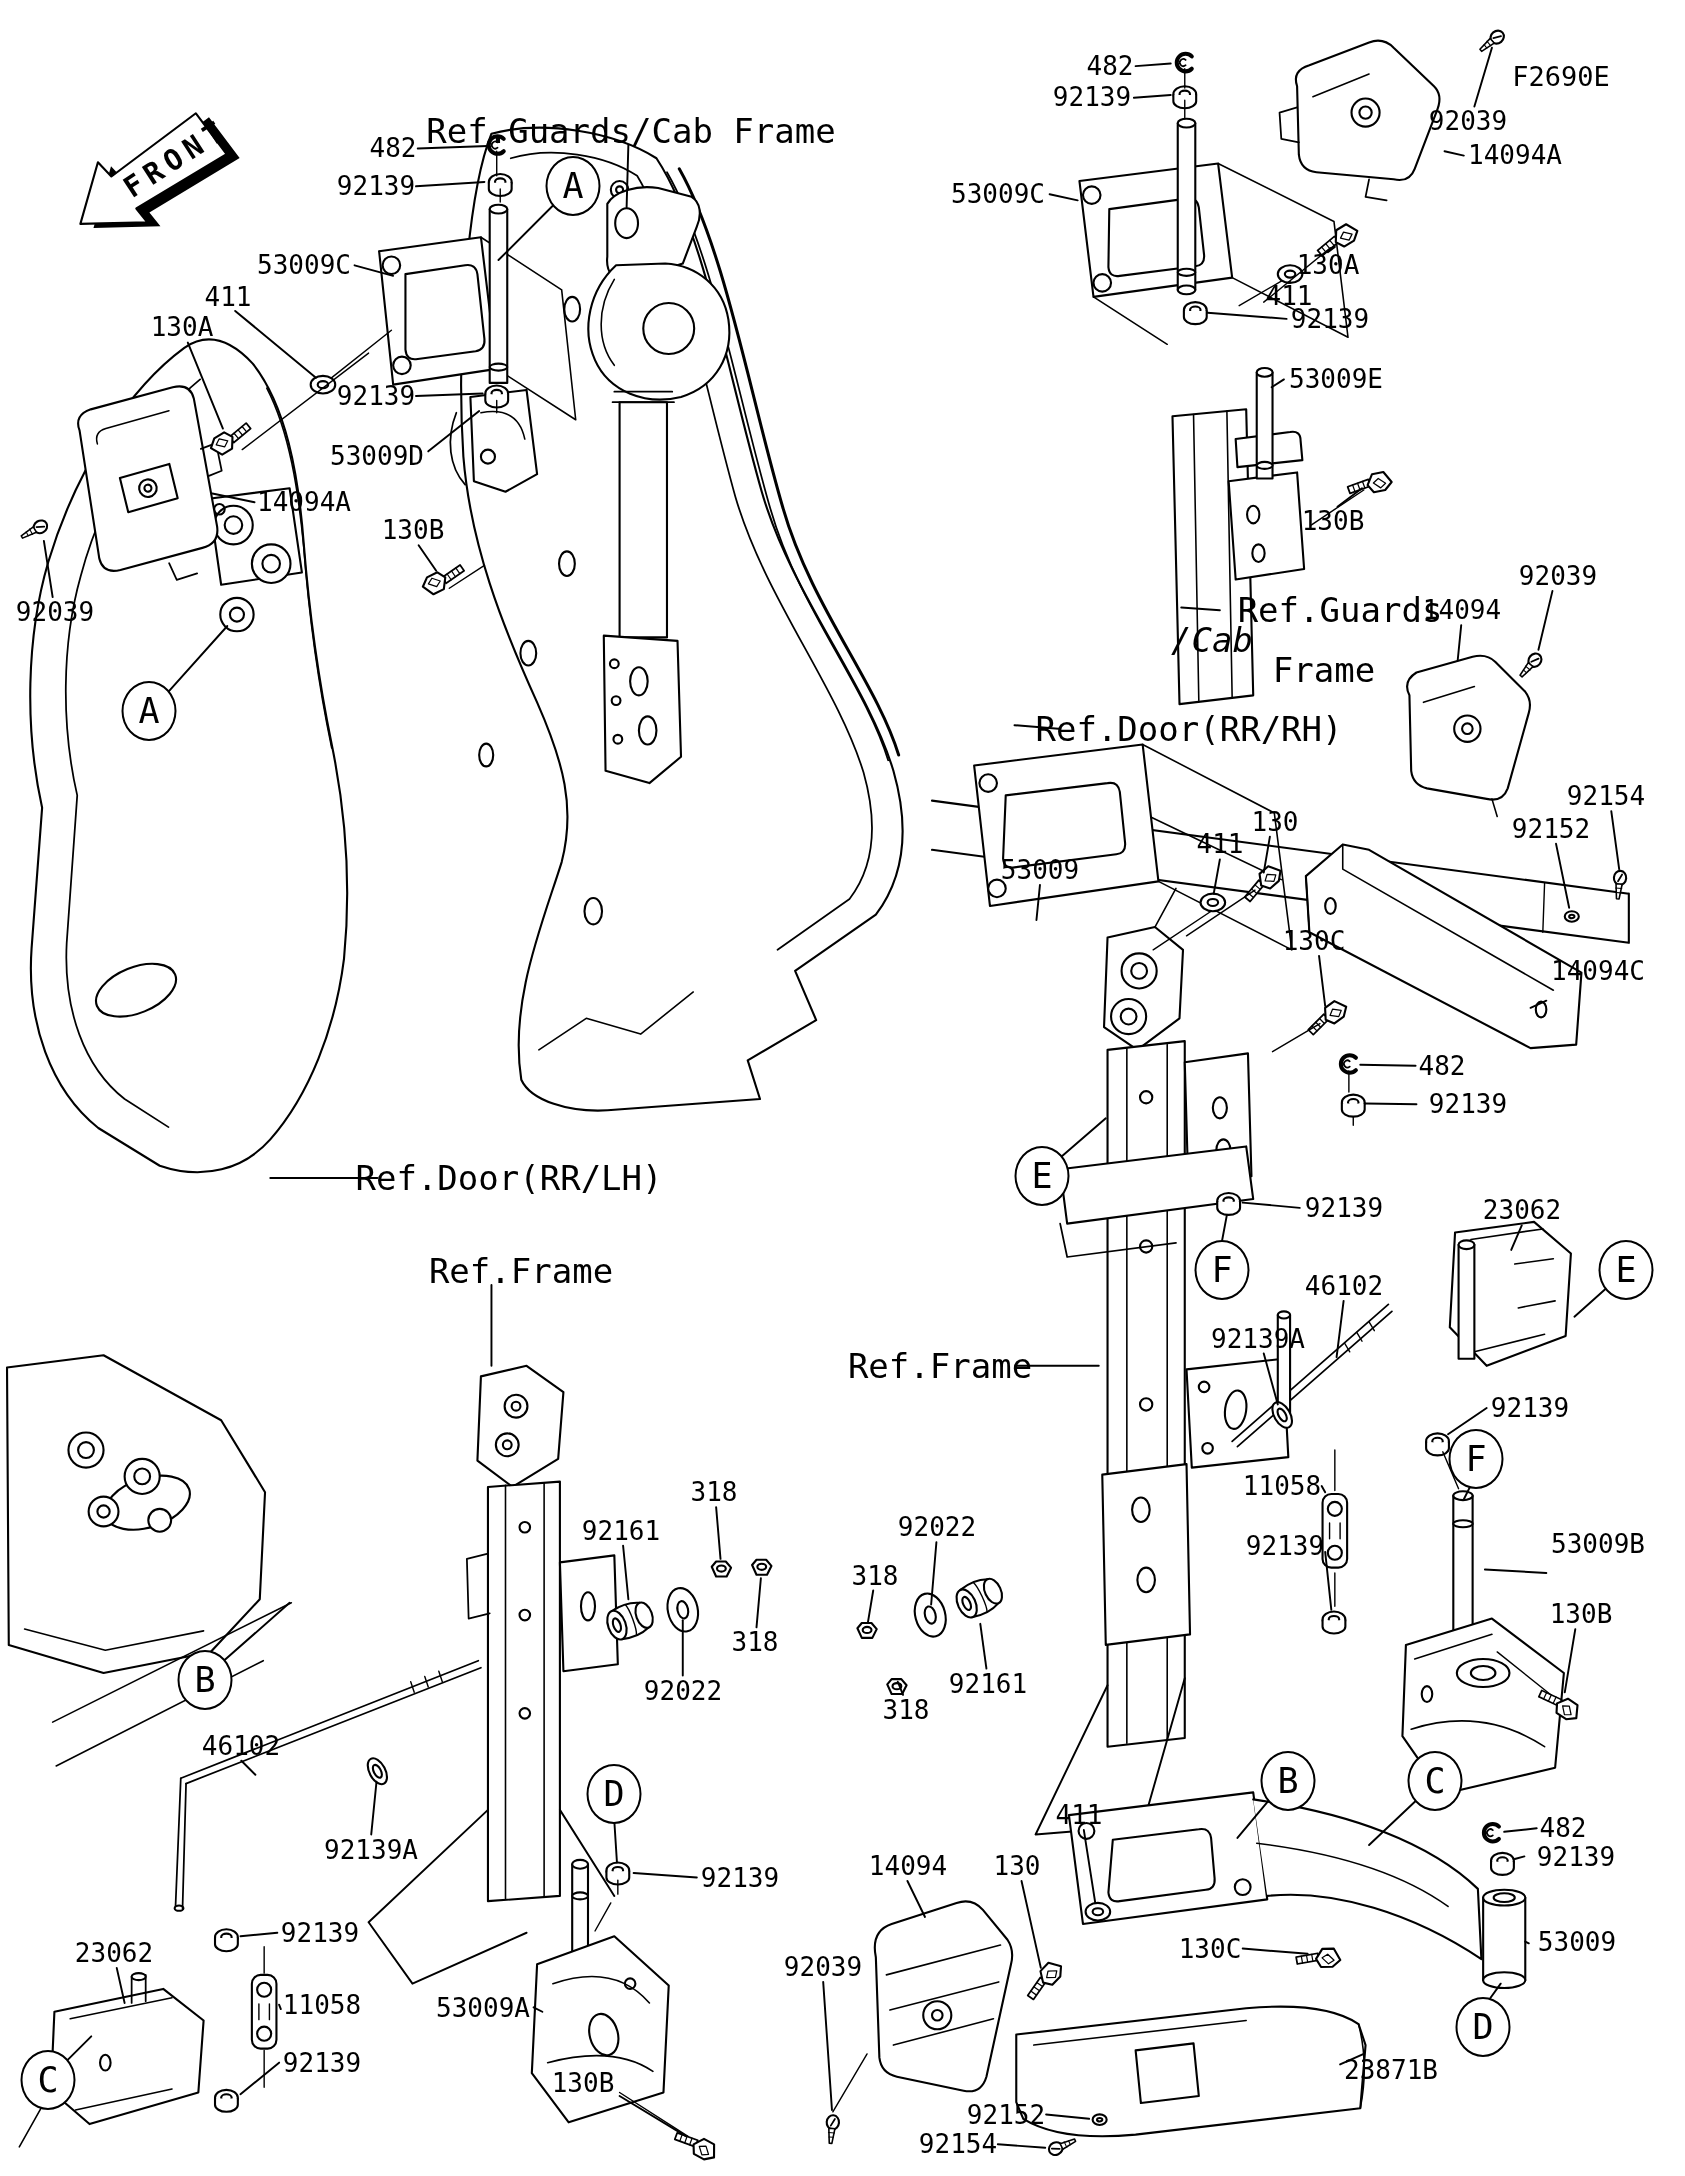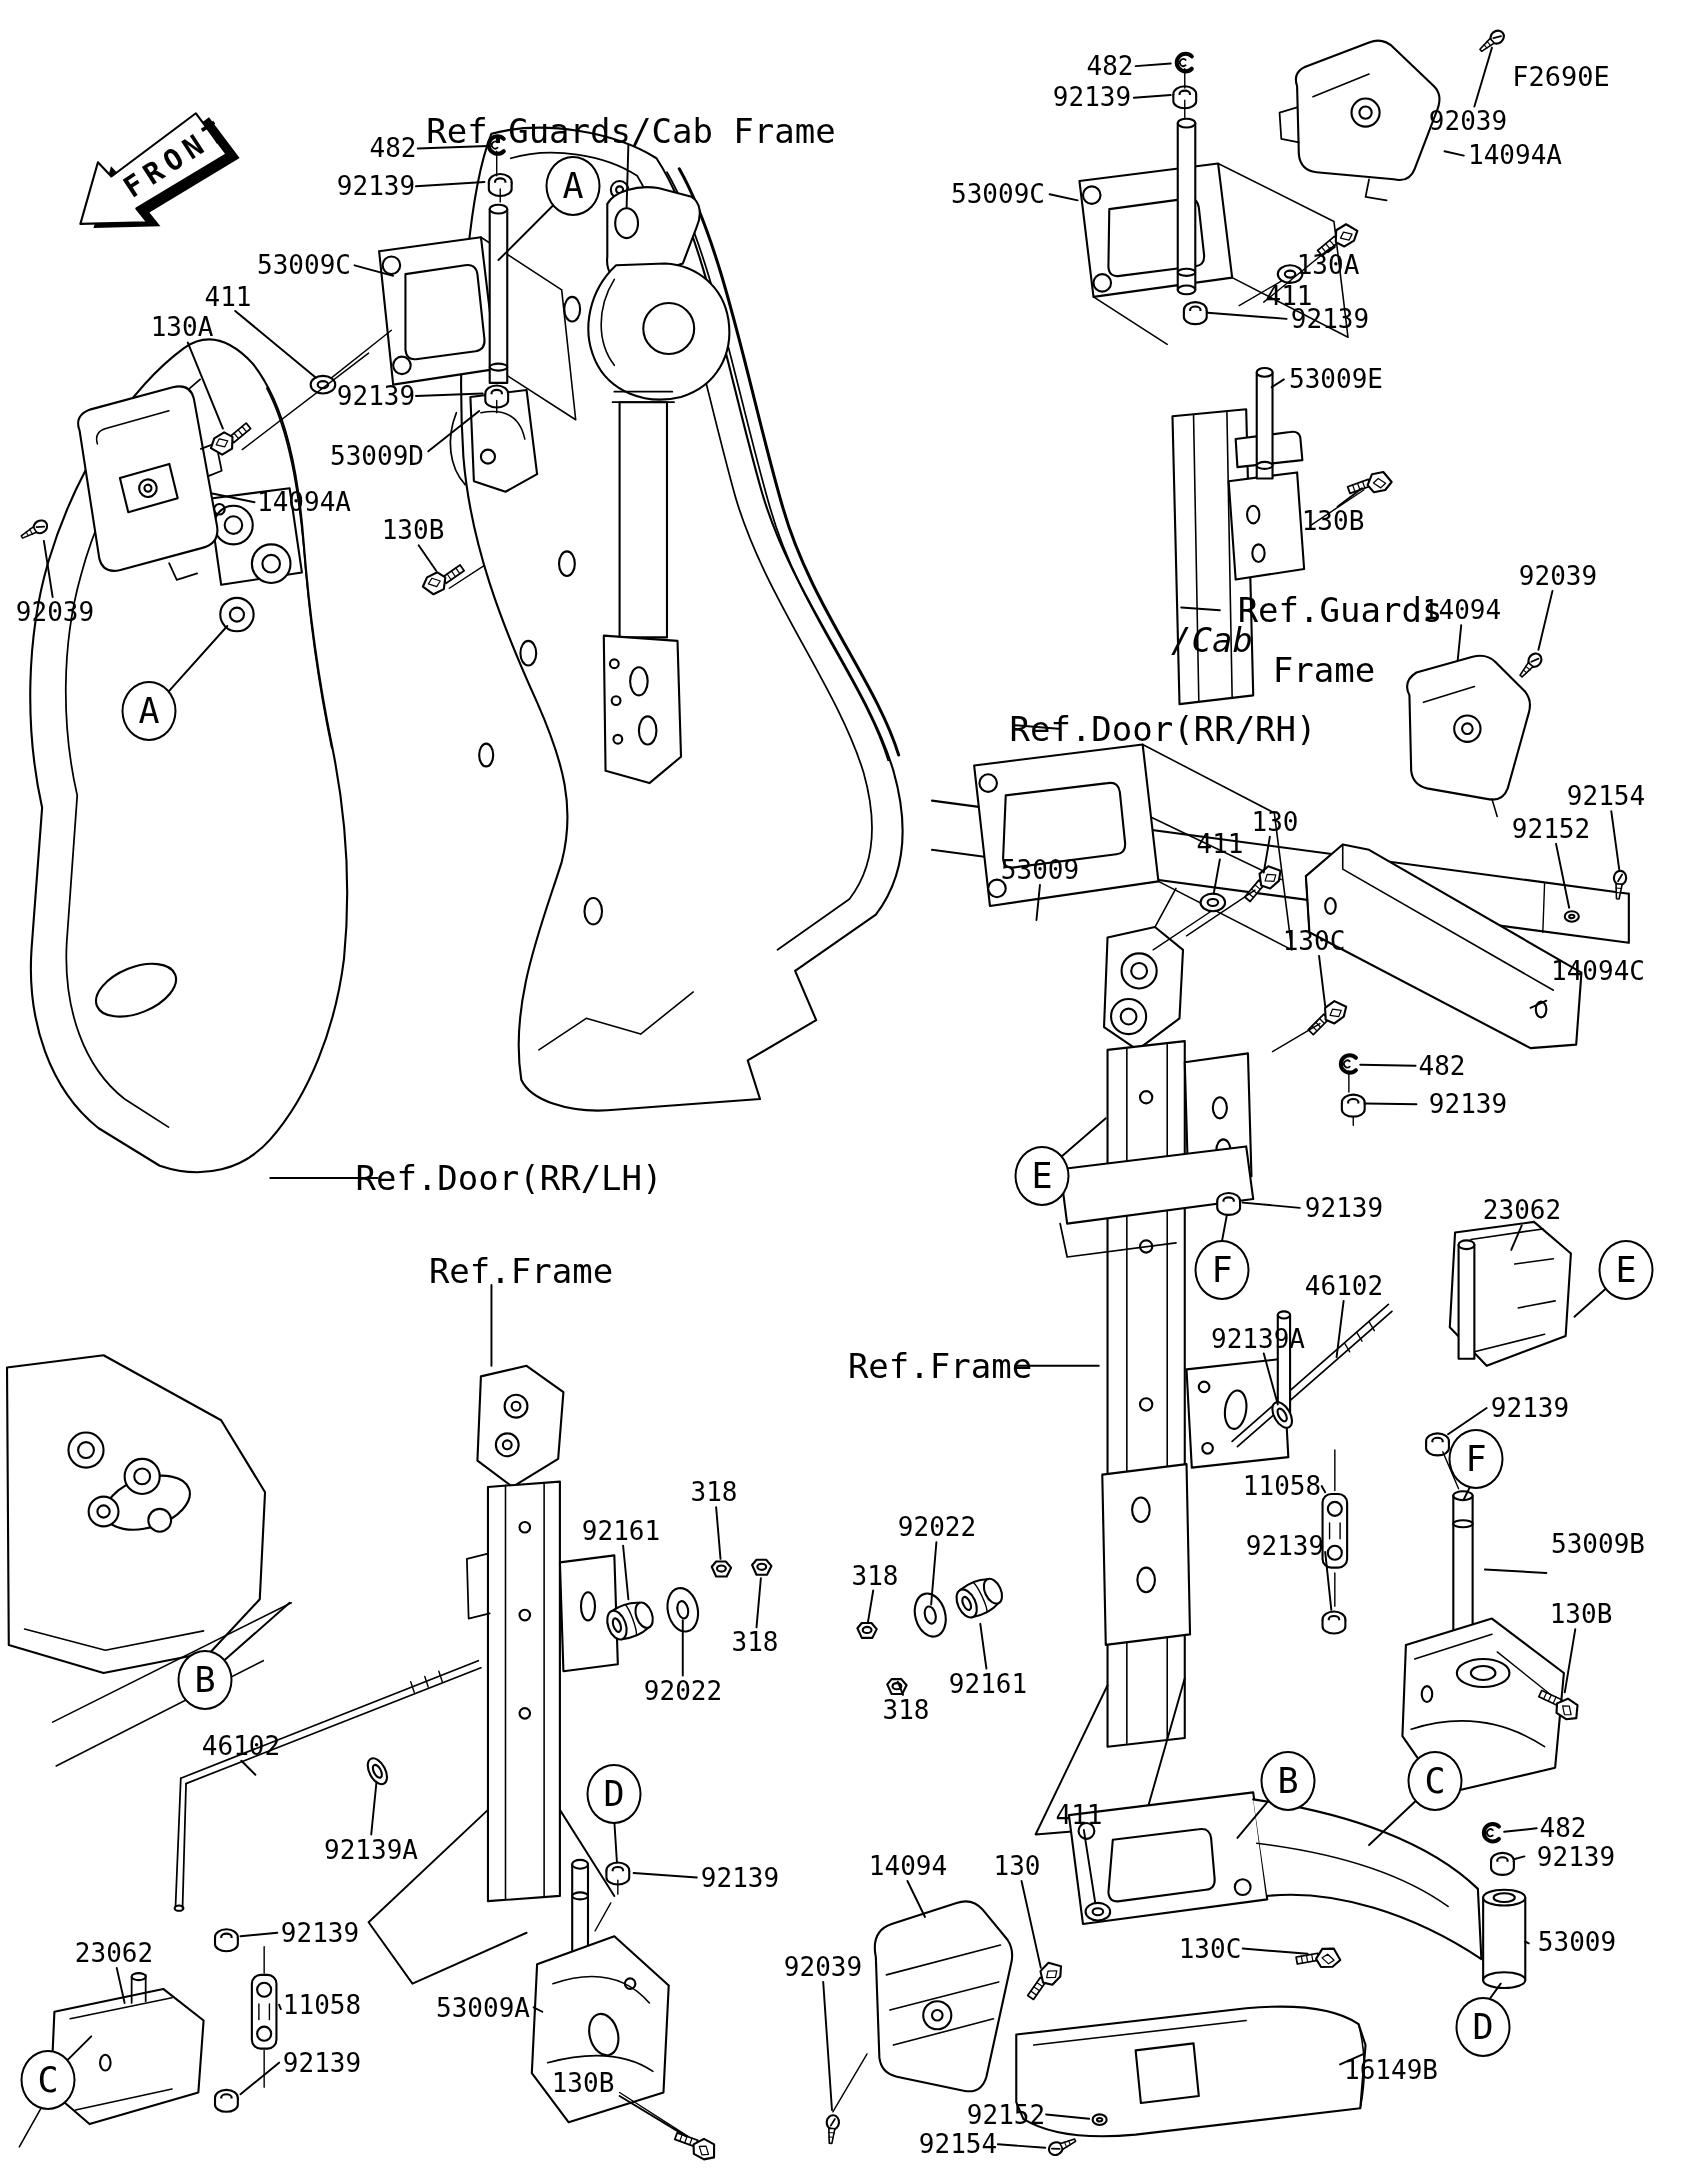--- a/index.html
+++ b/index.html
@@ -546,21 +546,21 @@
       <div class="plabel" style="left: 1328px; top: 265px;">130A</div>
       <div class="plabel" style="left: 1289px; top: 296px;">411</div>
       <div class="plabel" style="left: 1330px; top: 319px;">92139</div>
       <div class="plabel" style="left: 1336px; top: 379px;">53009E</div>
       <div class="plabel" style="left: 1333px; top: 521px;">130B</div>
       <div class="plabel ref" style="left: 1340px; top: 610px;">Ref.Guards</div>
       <div class="plabel ref" style="left: 1212px; top: 640px; font-style: italic;">/Cab</div>
       <div class="plabel ref" style="left: 1324px; top: 670px;">Frame</div>
       <div class="plabel" style="left: 1462px; top: 610px;">14094</div>
       <div class="plabel" style="left: 1558px; top: 576px;">92039</div>
-      <div class="plabel ref" style="left: 1163px; top: 729px;">Ref.Door(RR/RH)</div>
+      <div class="plabel ref" style="left: 1189px; top: 729px;">Ref.Door(RR/RH)</div>
       <div class="plabel" style="left: 1606px; top: 796px;">92154</div>
       <div class="plabel" style="left: 1551px; top: 829px;">92152</div>
       <div class="plabel" style="left: 1040px; top: 870px;">53009</div>
       <div class="plabel" style="left: 1220px; top: 844px;">411</div>
       <div class="plabel" style="left: 1275px; top: 822px;">130</div>
       <div class="plabel" style="left: 1314px; top: 941px;">130C</div>
       <div class="plabel" style="left: 1598px; top: 971px;">14094C</div>
       <div class="plabel" style="left: 1442px; top: 1066px;">482</div>
       <div class="plabel" style="left: 1468px; top: 1104px;">92139</div>
       <div class="plabel" style="left: 1344px; top: 1208px;">92139</div>
@@ -593,21 +593,21 @@
       <div class="plabel" style="left: 322px; top: 2063px;">92139</div>
       <div class="plabel" style="left: 583px; top: 2083px;">130B</div>
       <div class="plabel" style="left: 908px; top: 1866px;">14094</div>
       <div class="plabel" style="left: 823px; top: 1967px;">92039</div>
       <div class="plabel" style="left: 1017px; top: 1866px;">130</div>
       <div class="plabel" style="left: 1079px; top: 1815px;">411</div>
       <div class="plabel" style="left: 1210px; top: 1949px;">130C</div>
       <div class="plabel" style="left: 1563px; top: 1828px;">482</div>
       <div class="plabel" style="left: 1576px; top: 1857px;">92139</div>
       <div class="plabel" style="left: 1577px; top: 1942px;">53009</div>
-      <div class="plabel" style="left: 1391px; top: 2070px;">16149B</div>
+      <div class="plabel" style="left: 1391px; top: 2070px;">23871B</div>
       <div class="plabel" style="left: 1006px; top: 2115px;">92152</div>
       <div class="plabel" style="left: 958px; top: 2144px;">92154</div>
     </div>
 <div id="callouts">
       <div class="callout" style="left: 573px; top: 186px;">A</div>
       <div class="callout" style="left: 149px; top: 711px;">A</div>
       <div class="callout" style="left: 205px; top: 1680px;">B</div>
       <div class="callout" style="left: 1288px; top: 1781px;">B</div>
       <div class="callout" style="left: 48px; top: 2080px;">C</div>
       <div class="callout" style="left: 1435px; top: 1781px;">C</div>

